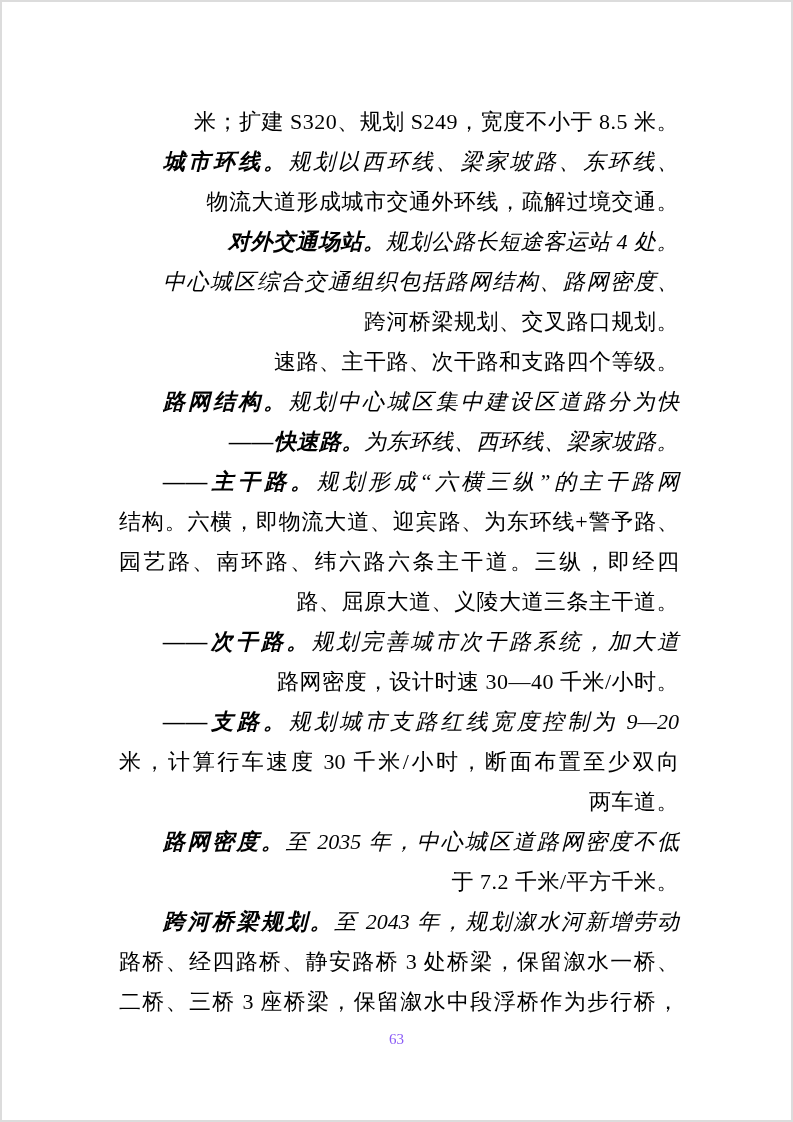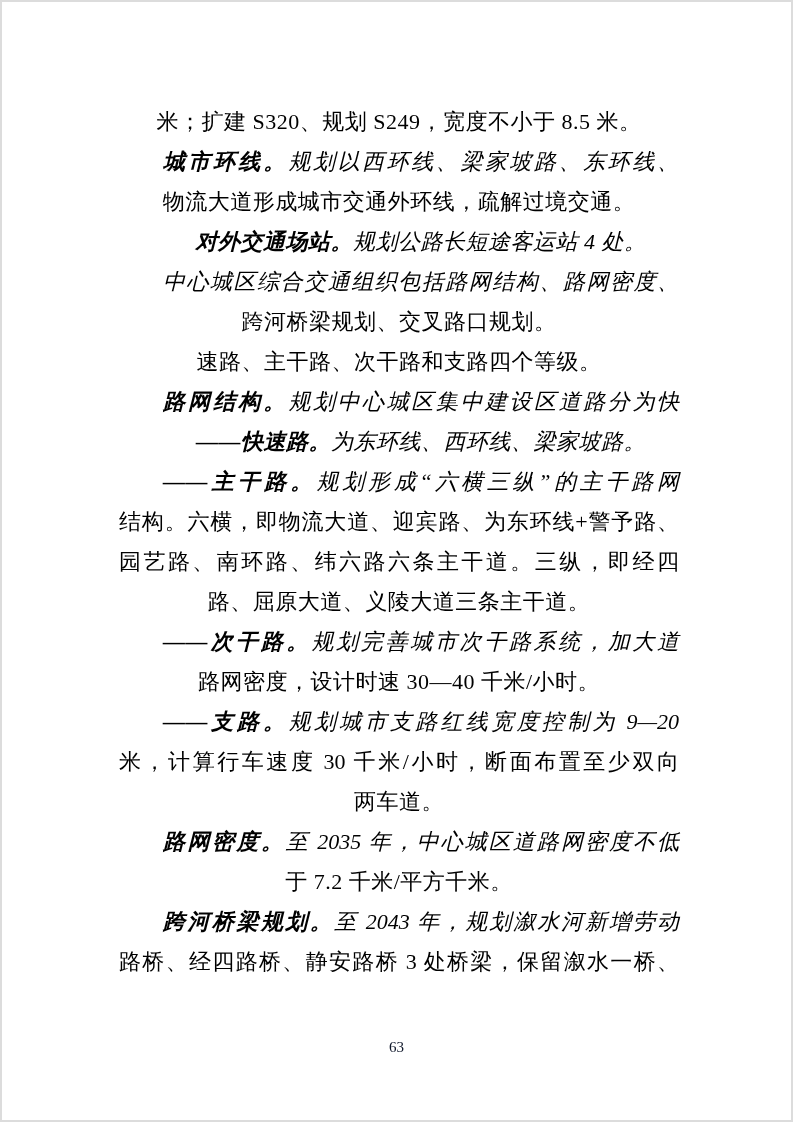--- a/index.html
+++ b/index.html
@@ -21,21 +21,21 @@
   .content {
     position: absolute;
     left: 117px;
     top: 100px;
     width: 560px;
   }
   .line {
     font-size: 22px;
     line-height: 40px;
     height: 40px;
-    text-align: center;
+    text-align: right;
     letter-spacing: 0.5px;
   }
   .line.indent {
     padding-left: 44px;
     font-style: italic;
   }
   .line.justify {
     letter-spacing: 0;
     text-align: justify;
     text-align-last: justify;
@@ -48,22 +48,21 @@
   }
   .page-number {
     position: absolute;
     top: 1026px;
     left: 0;
     width: 100%;
     text-align: center;
     font-size: 15px;
     line-height: 22px;
     font-family: "Liberation Serif", "DejaVu Serif", serif;
-    color: #0f172a;
-    margin-top: 8px;
+    color: #8b5cf6;
   }
 </style>
 </head>
 <body>
 
 <div class="page">
   <div class="content" id="doc-content">
       <div class="line"><span>米；扩建 S320、规划 S249，宽度不小于 8.5 米。</span></div>
       <div class="line indent justify"><b>城市环线。</b><span>规划以西环线、梁家坡路、东环线、</span></div>
       <div class="line"><span>物流大道形成城市交通外环线，疏解过境交通。</span></div>
@@ -79,15 +78,16 @@
       <div class="line"><span>路、屈原大道、义陵大道三条主干道。</span></div>
       <div class="line indent justify"><b>——次干路。</b><span>规划完善城市次干路系统，加大道</span></div>
       <div class="line"><span>路网密度，设计时速 30—40 千米/小时。</span></div>
       <div class="line indent justify"><b>——支路。</b><span>规划城市支路红线宽度控制为 9—20</span></div>
       <div class="line justify"><span>米，计算行车速度 30 千米/小时，断面布置至少双向</span></div>
       <div class="line"><span>两车道。</span></div>
       <div class="line indent justify"><b>路网密度。</b><span>至 2035 年，中心城区道路网密度不低</span></div>
       <div class="line"><span>于 7.2 千米/平方千米。</span></div>
       <div class="line indent justify"><b>跨河桥梁规划。</b><span>至 2043 年，规划溆水河新增劳动</span></div>
       <div class="line justify"><span>路桥、经四路桥、静安路桥 3 处桥梁，保留溆水一桥、</span></div>
+      <div class="line justify"><span>二桥、三桥 3 座桥梁，保留溆水中段浮桥作为步行桥，</span></div>
     </div>
   <div class="page-number">63</div>
 </div>
 
 </body></html>

